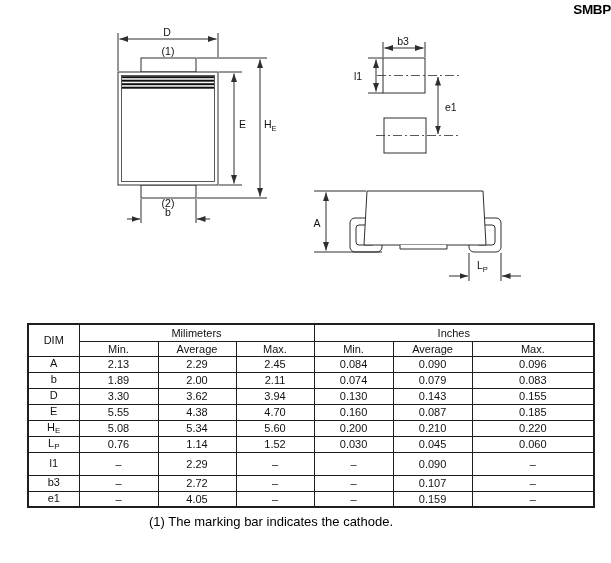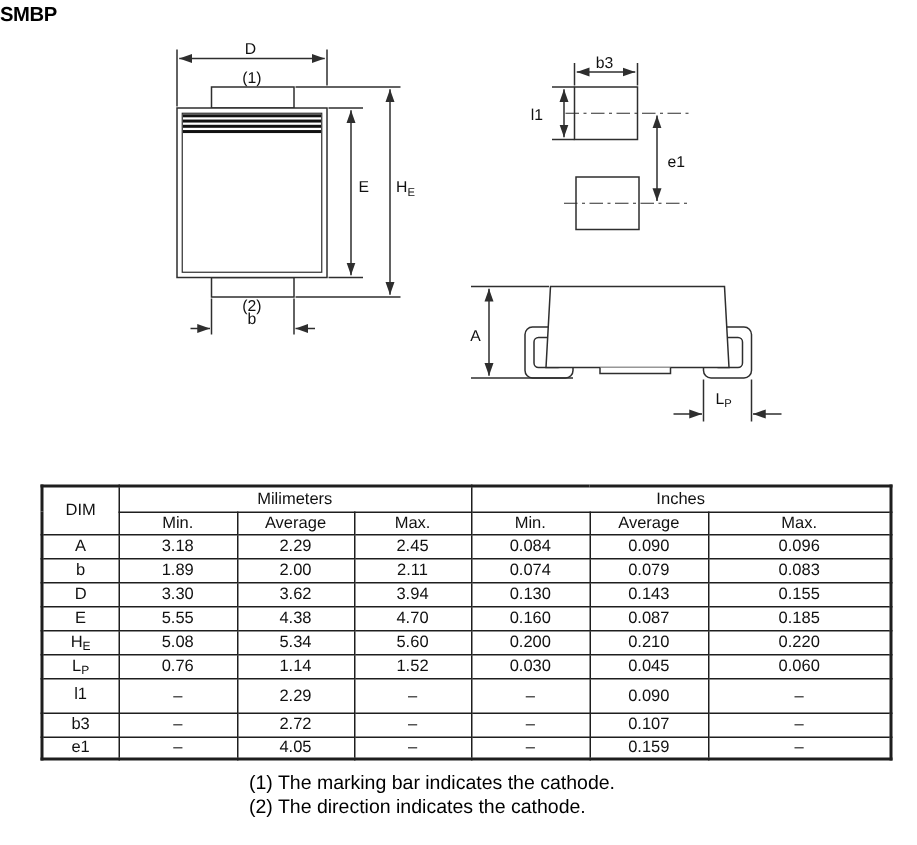--- a/index.html
+++ b/index.html
@@ -2,40 +2,40 @@
 <html><head>
 <meta charset="utf-8">
 <style>
   html,body{margin:0;padding:0;}
   body{
     width:611px;height:563px;position:relative;background:#ffffff;
     font-family:"Liberation Sans","DejaVu Sans",sans-serif;color:#111;
     overflow:hidden;
   }
   .page-title{
-    position:absolute;left:0;top:2px;width:611px;text-align:left;
+    position:absolute;left:0;top:2px;width:611px;text-align:right;
     font-size:13.5px;font-weight:bold;letter-spacing:-0.3px;color:#000;
   }
   .drawing-svg{position:absolute;left:0;top:0;}
   svg text{font-family:"Liberation Sans","DejaVu Sans",sans-serif;font-size:10.5px;fill:#111;}
   .dim-table{
     position:absolute;left:27px;top:323px;
     border-collapse:collapse;table-layout:fixed;width:566px;
     font-size:11px;color:#111;
   }
   .dim-table td{
     border:1px solid #1e1e1e;text-align:center;vertical-align:middle;
     padding:0;overflow:hidden;white-space:nowrap;
   }
   .dim-table{border:2px solid #1e1e1e;}
   tr.h1{height:17px;} tr.h2{height:15px;} tr.dr{height:16px;}
   tr.tall{height:23px;} tr.short{height:14px;}
   .dim-table sub{font-size:8px;vertical-align:-2px;}
   .notes{
-    position:absolute;left:166px;top:514px;font-size:13px;line-height:15.5px;color:#000;
+    position:absolute;left:149px;top:514px;font-size:13px;line-height:15.5px;color:#000;
   }
 </style>
 </head>
 <body>
 
 <div class="page-title">SMBP</div>
 
 <svg class="drawing-svg" width="611" height="320" viewBox="0 0 611 320">
   <defs>
     <marker id="ah" markerUnits="userSpaceOnUse" markerWidth="9" markerHeight="8" refX="8.5" refY="4" orient="auto-start-reverse">
@@ -145,21 +145,21 @@
   <tr class="h2">
     <td>Min.</td>
     <td>Average</td>
     <td>Max.</td>
     <td>Min.</td>
     <td>Average</td>
     <td>Max.</td>
   </tr>
   <tr class="dr">
     <td><span>A</span><sub></sub></td>
-    <td>3.18</td>
+    <td>2.13</td>
     <td>2.29</td>
     <td>2.45</td>
     <td>0.084</td>
     <td>0.090</td>
     <td>0.096</td>
   </tr>
   <tr class="dr">
     <td><span>b</span><sub></sub></td>
     <td>1.89</td>
     <td>2.00</td>
@@ -229,14 +229,13 @@
     <td>–</td>
     <td>–</td>
     <td>0.159</td>
     <td>–</td>
   </tr>
 </tbody>
   </table>
 
 <div class="notes">
   <div>(1) The marking bar indicates the cathode.</div>
-  <div>(2) The direction indicates the cathode.</div>
 </div>
 
 </body></html>

